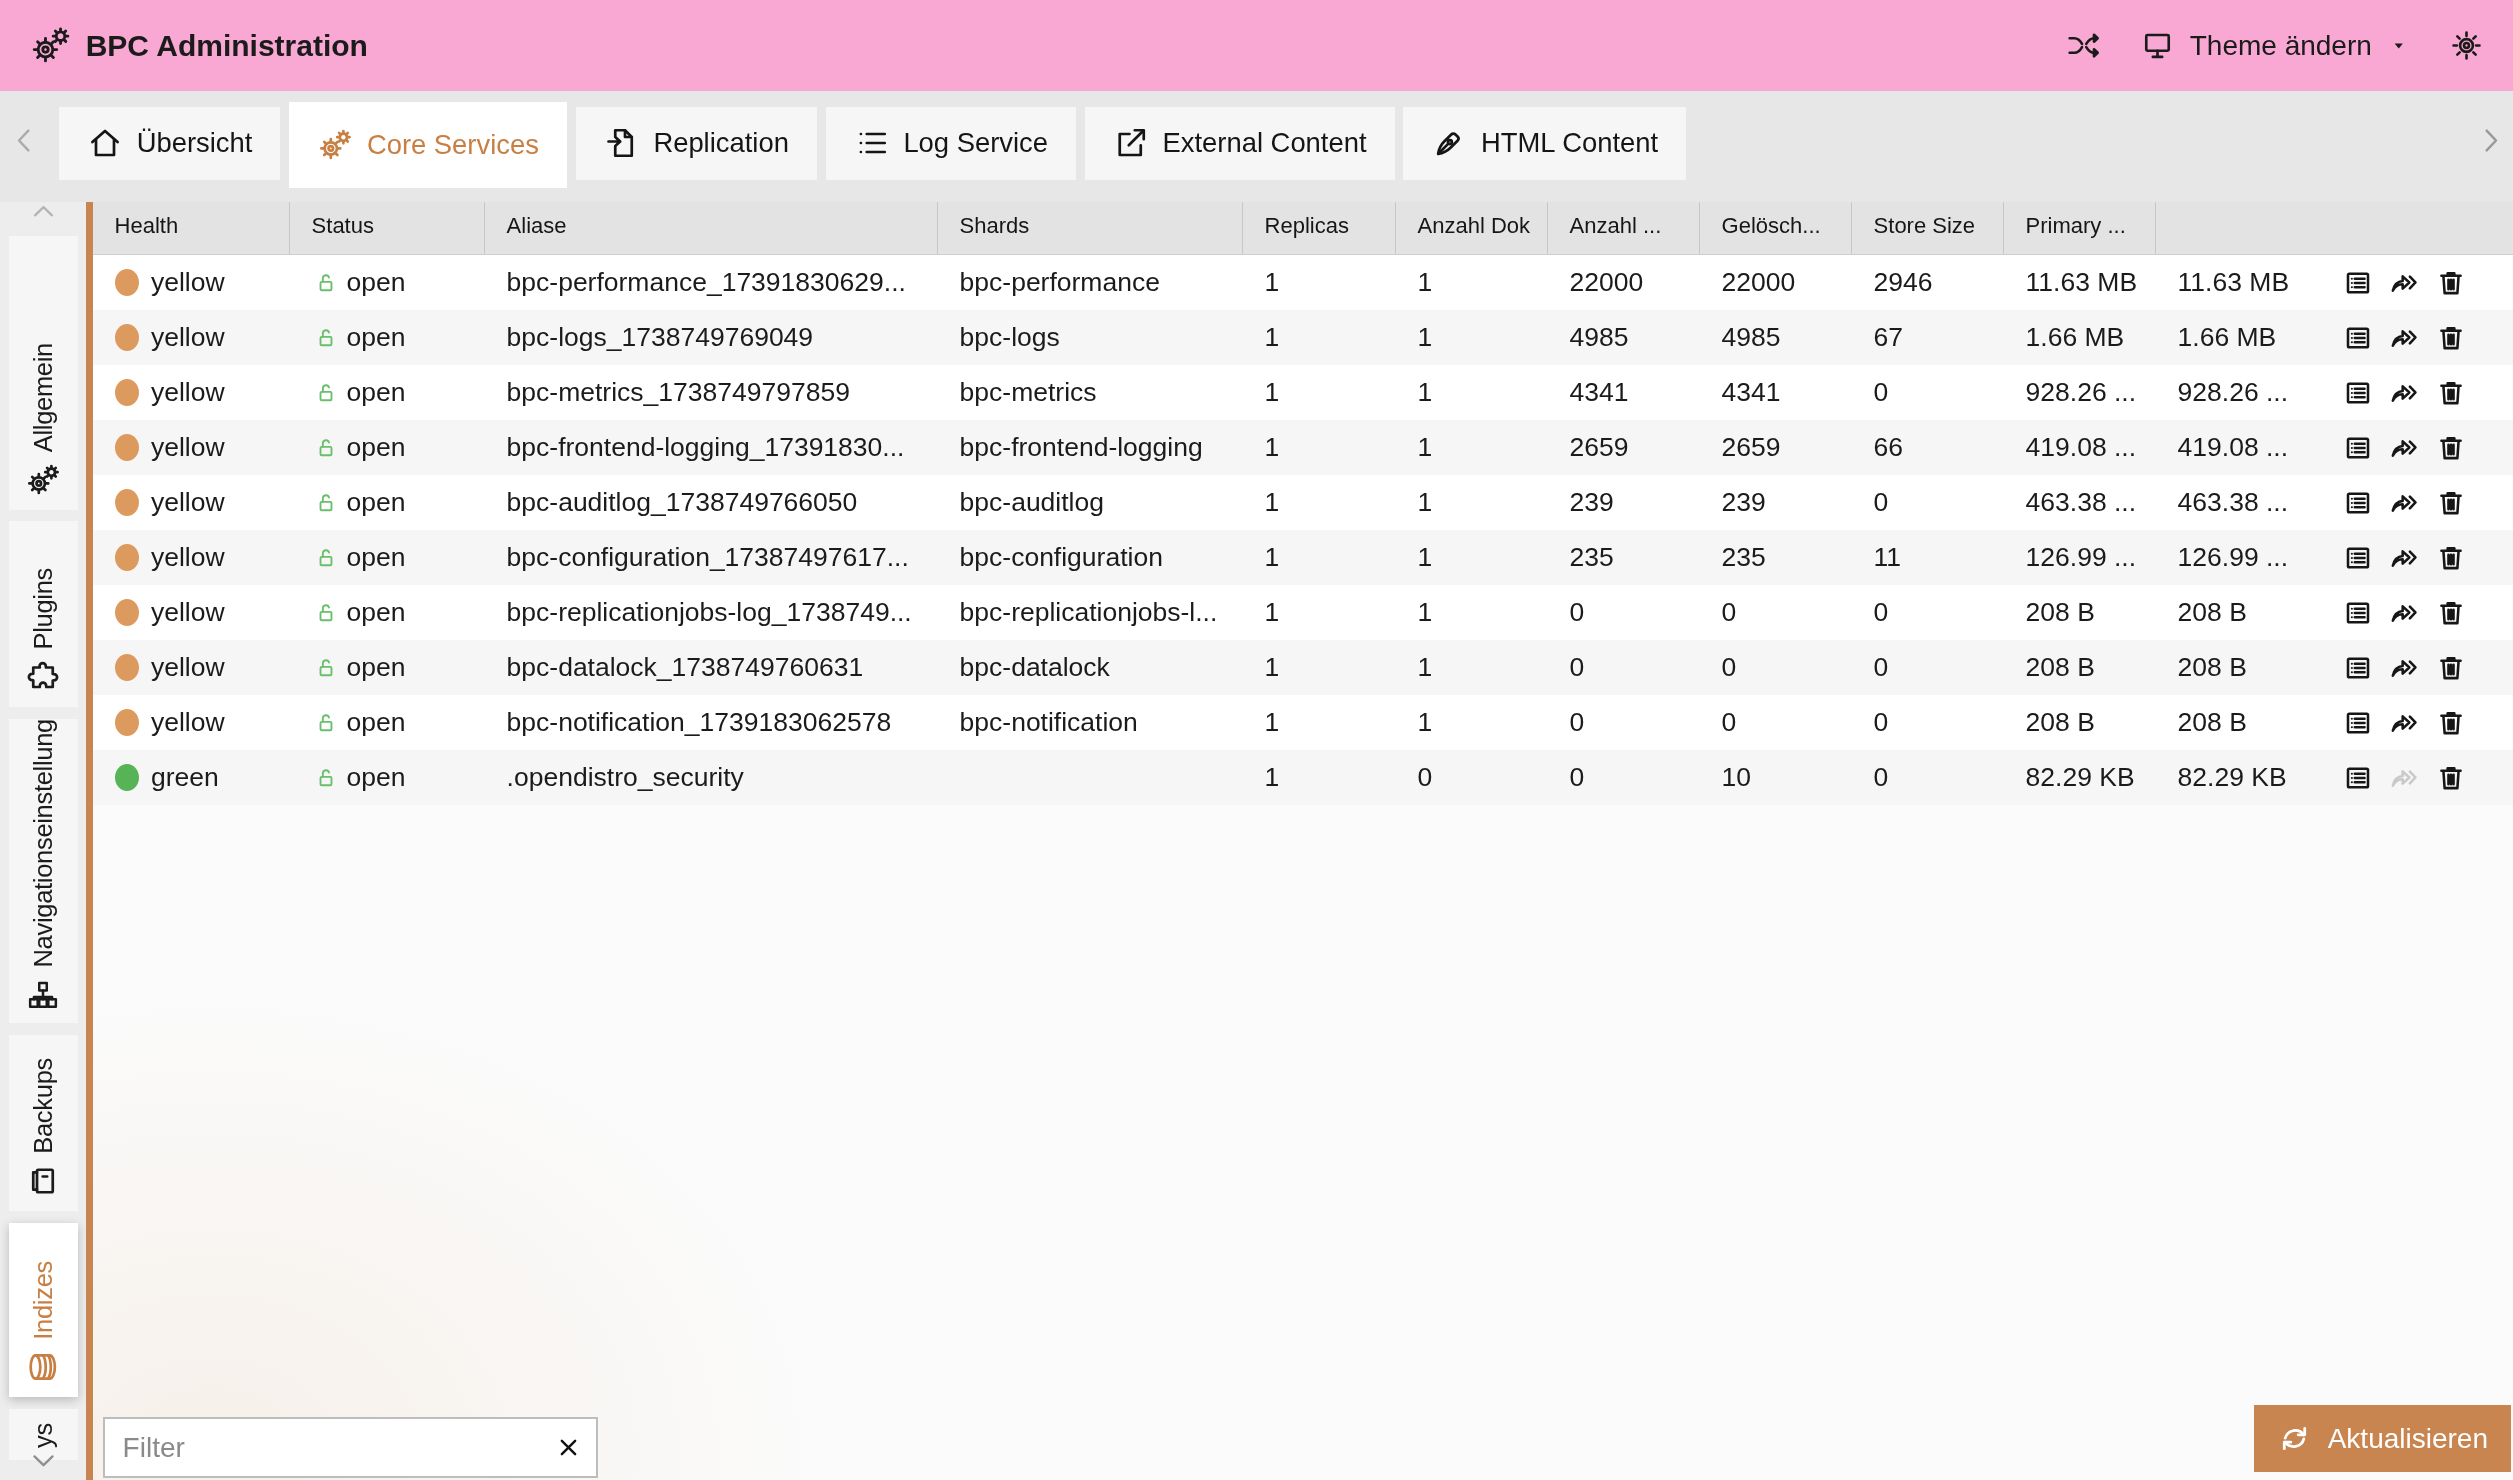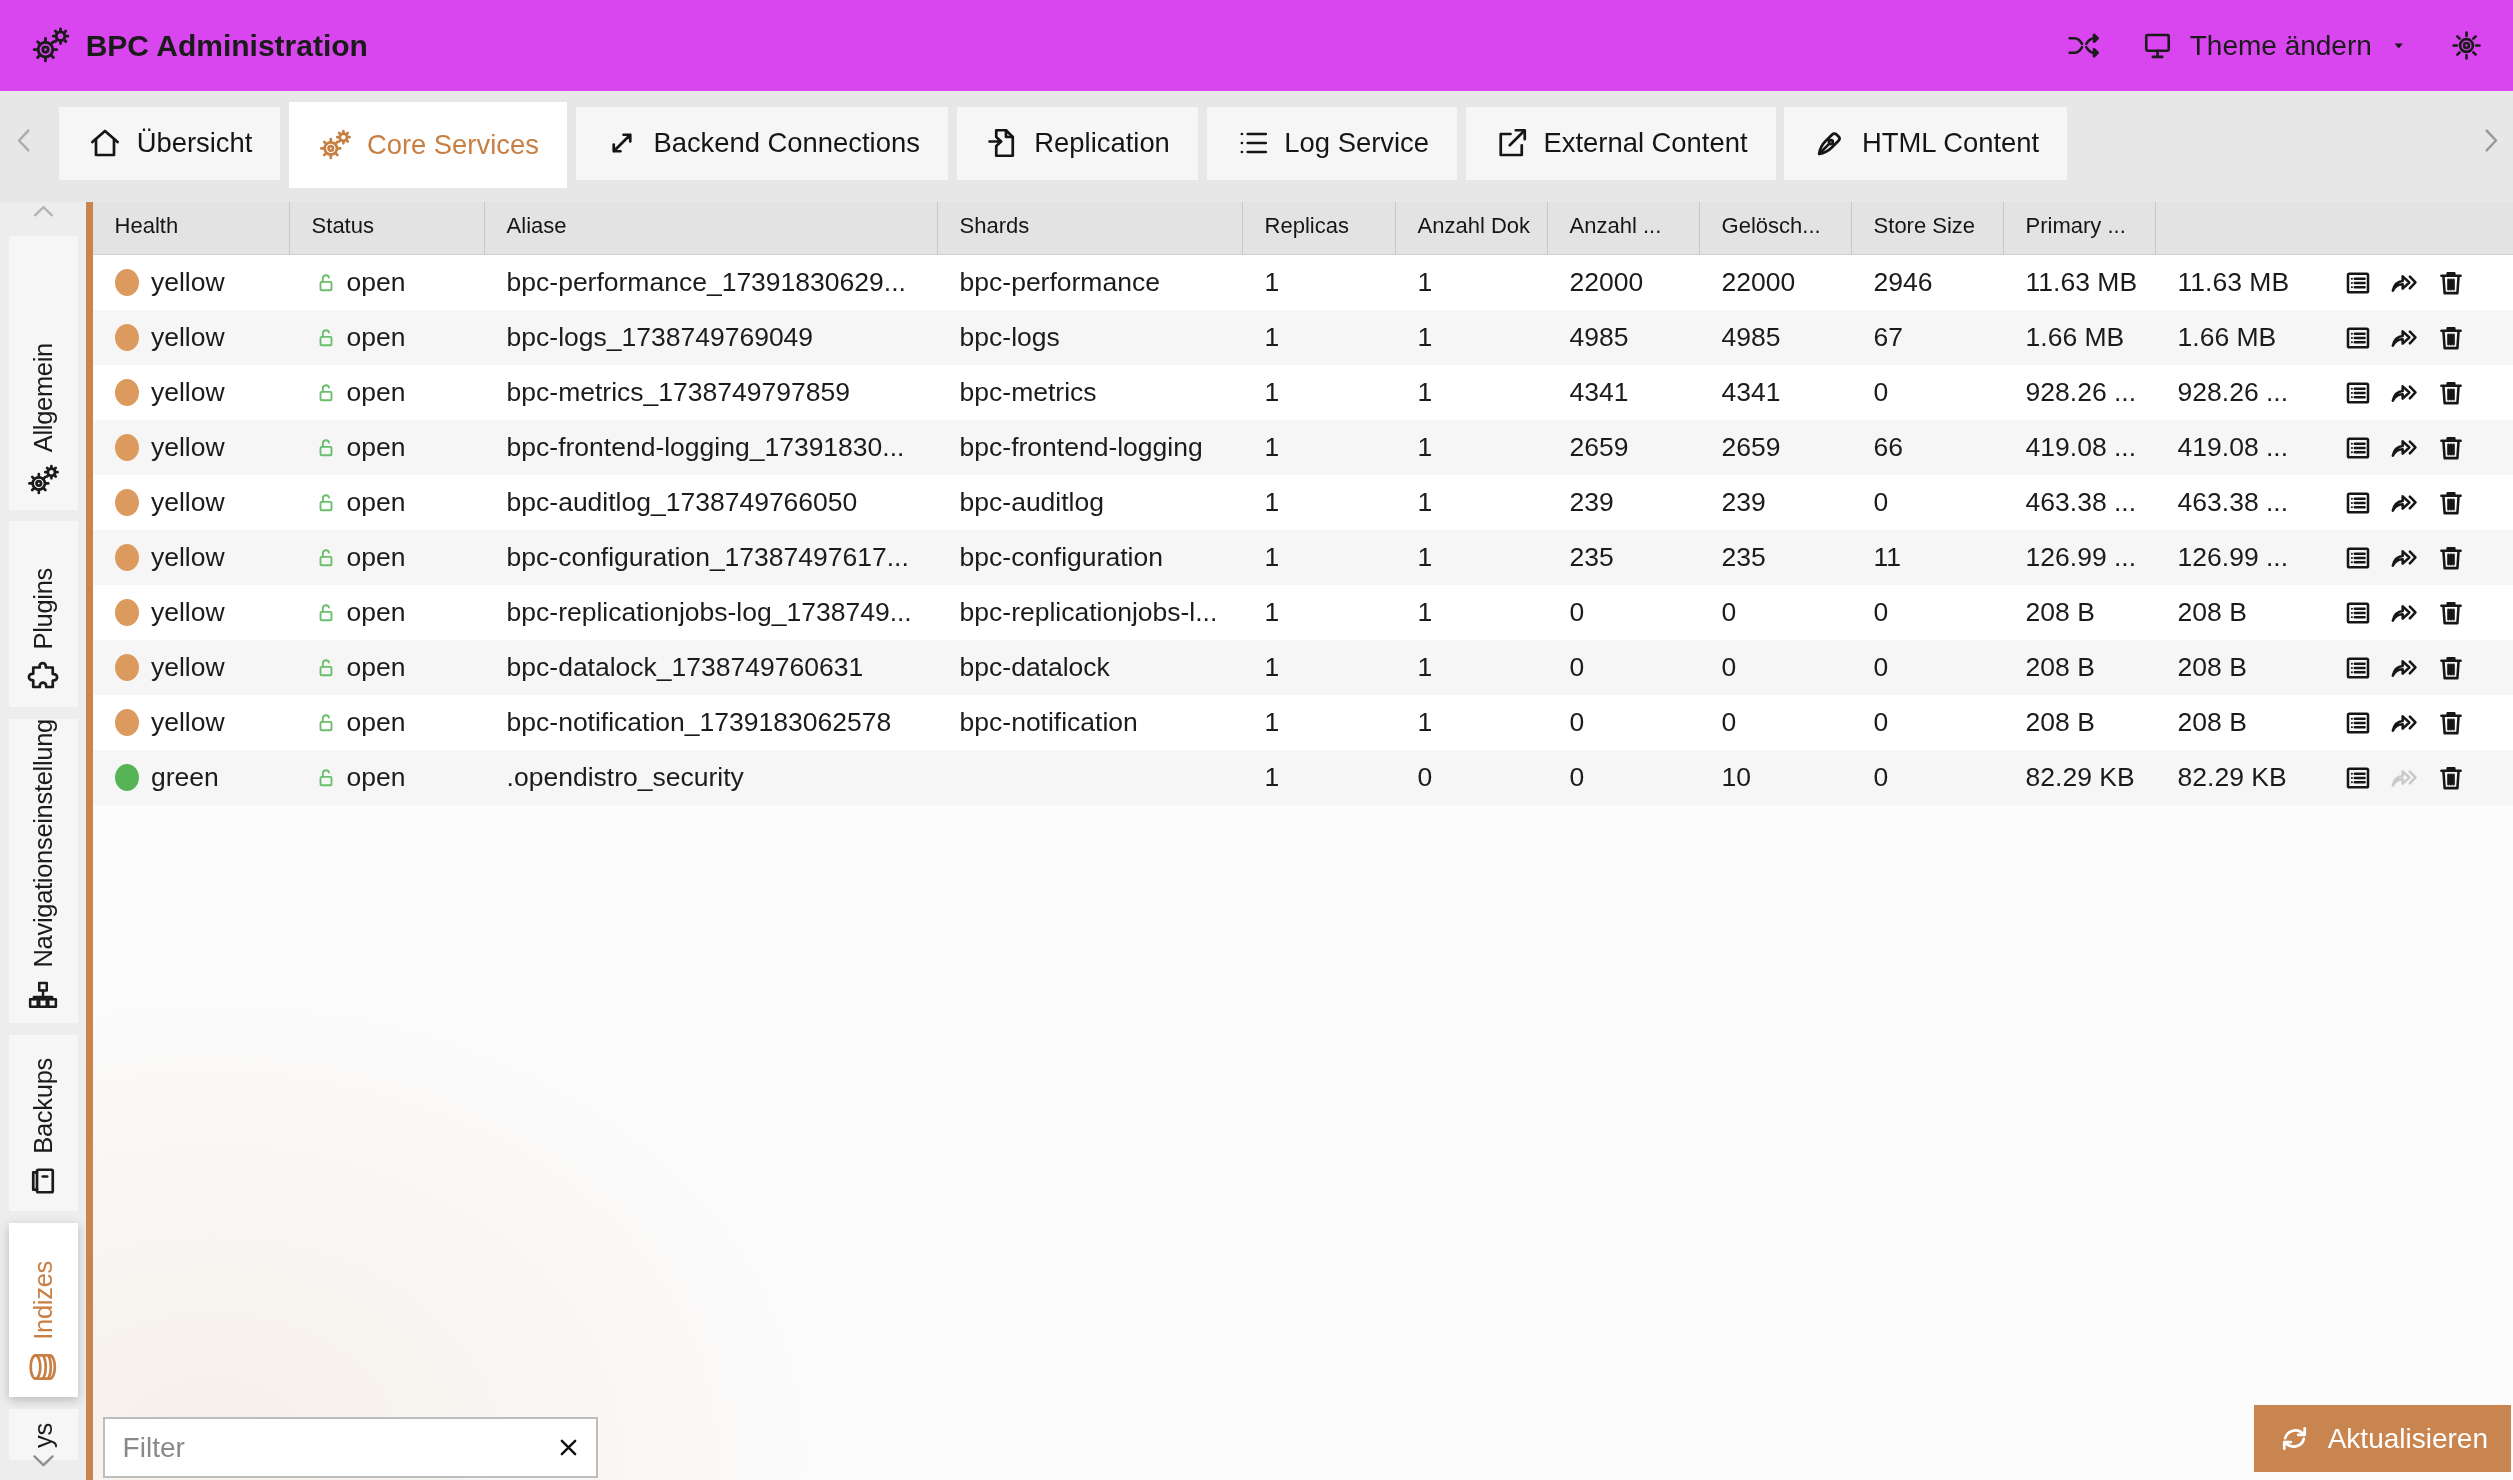--- a/index.html
+++ b/index.html
@@ -6,21 +6,21 @@
   body{
     width:2513px;height:1480px;position:relative;overflow:hidden;
     background:#fbfbfb;color:#1b1b1b;
     font-family:"Liberation Sans", sans-serif;
     -webkit-font-smoothing:antialiased;
   }
   svg.ic{fill:none;stroke:currentColor;stroke-width:1.8;stroke-linecap:round;stroke-linejoin:round;display:block;}
   button{font-family:inherit;background:none;border:none;padding:0;margin:0;color:inherit;cursor:pointer;}
 
   
-  .topbar{position:absolute;top:0;left:0;right:0;height:91px;background:#d946ef;
+  .topbar{position:absolute;top:0;left:0;right:0;height:91px;background:#f9a8d4;
     display:flex;align-items:center;justify-content:space-between;padding:0 29px;box-sizing:border-box;z-index:5;}
   .brand{display:flex;align-items:center;gap:13.7px;font-size:30px;font-weight:700;}
   .brand .ic{width:43px;height:43px;stroke-width:1.6;}
   .top-actions{display:flex;align-items:center;gap:39px;}
   .top-actions .ic{width:35px;height:35px;}
   .theme-btn{display:flex;align-items:center;gap:14.7px;font-size:28px;}
   .theme-btn .tri{width:23.5px;height:23.5px;}
 
   
   .tabbar{position:absolute;top:91px;left:0;right:0;height:111px;background:#e7e7e7;z-index:4;}
@@ -248,26 +248,20 @@
         <span>Übersicht</span>
       </div>
       <div class="tab active">
         <svg class="ic " viewBox="0 0 37 37" width="36" height="36">
           <use href="#i-gears"></use>
         </svg>
         <span>Core Services</span>
       </div>
       <div class="tab">
         <svg class="ic " viewBox="0 0 37 37" width="36" height="36">
-          <use href="#i-diag"></use>
-        </svg>
-        <span>Backend Connections</span>
-      </div>
-      <div class="tab">
-        <svg class="ic " viewBox="0 0 37 37" width="36" height="36">
           <use href="#i-filearrow"></use>
         </svg>
         <span>Replication</span>
       </div>
       <div class="tab">
         <svg class="ic " viewBox="0 0 37 37" width="36" height="36">
           <use href="#i-list"></use>
         </svg>
         <span>Log Service</span>
       </div>

